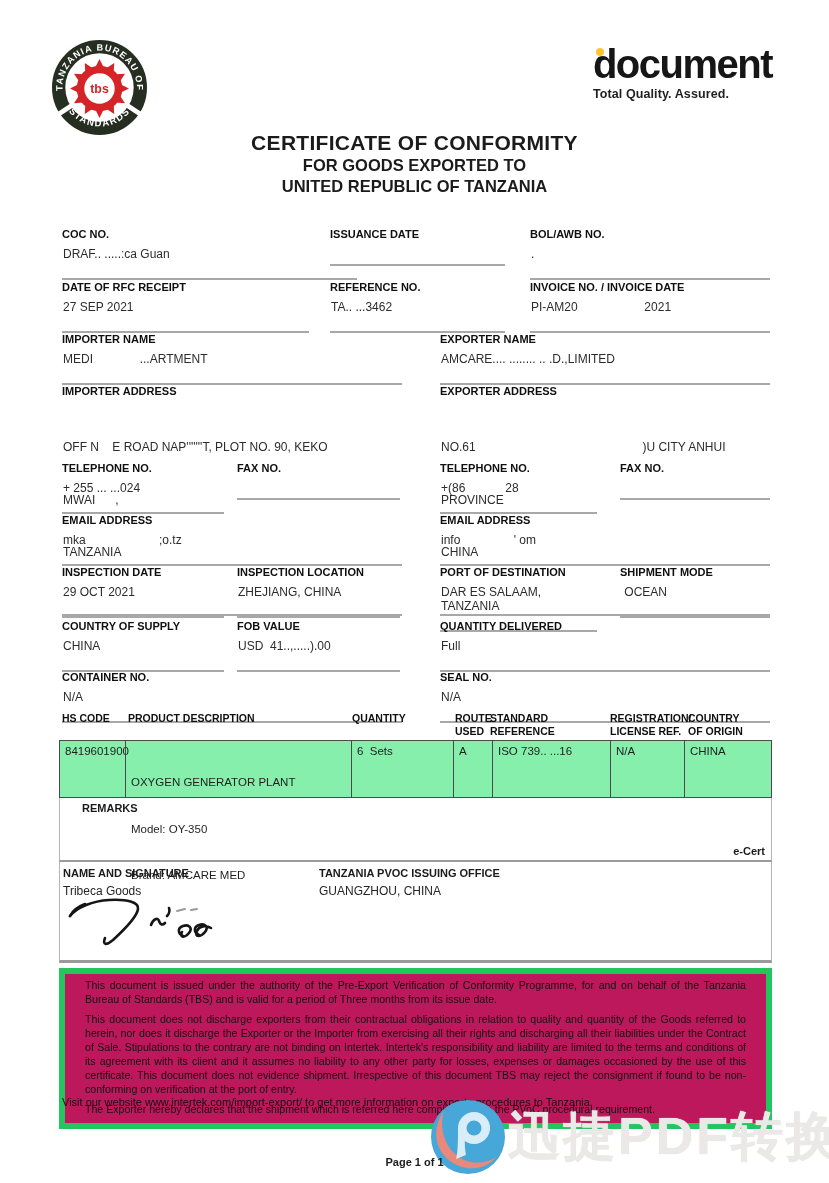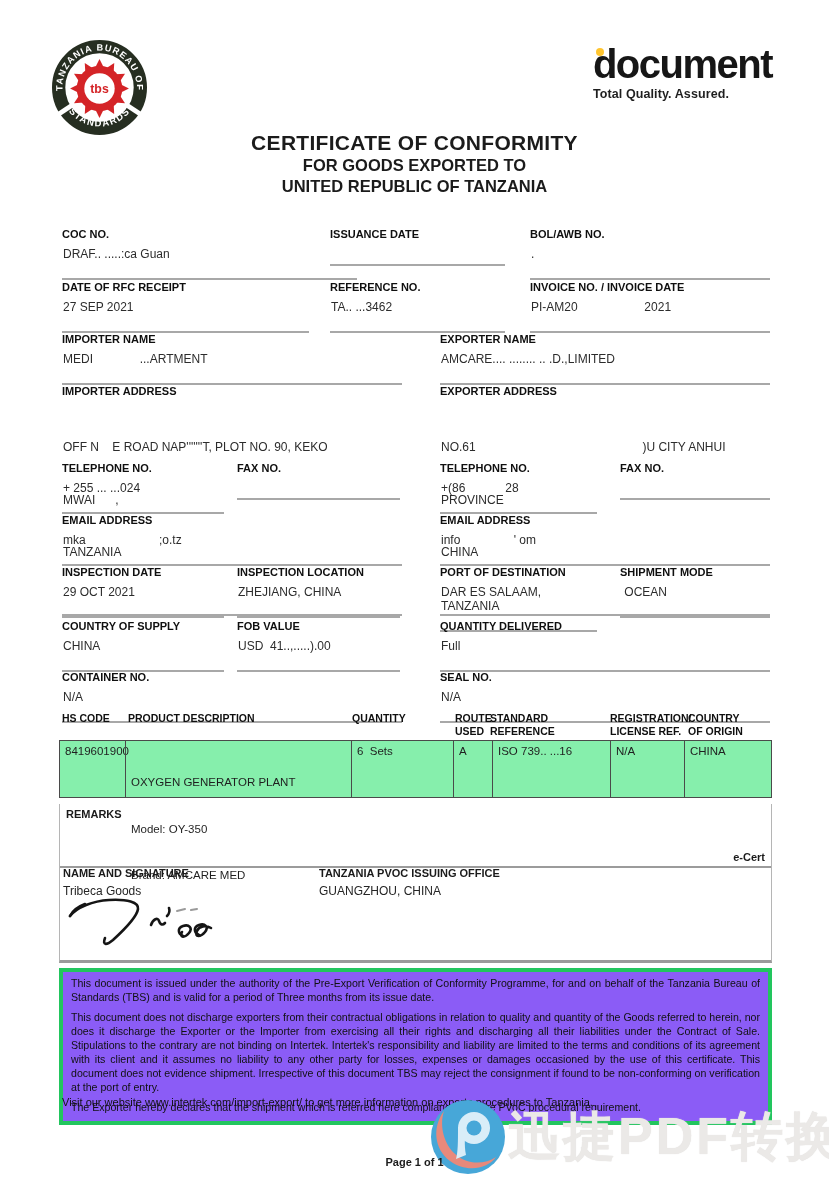--- a/index.html
+++ b/index.html
@@ -24,29 +24,29 @@
   .fvalue {
     font-size:12px; color:#2c2c2c; margin-top:7px; min-height:15px;
     padding:0 0 17px 1px; border-bottom:2px solid #a8a8a8; white-space:pre-wrap;
   }
   .fvalue.multi { line-height:17.5px; min-height:56px; }
   
   .th { position:absolute; font-size:10.5px; font-weight:bold; line-height:12.5px; color:#0f0f0f; }
   .prod-box { position:absolute; left:59px; top:740px; width:713px; height:58px; border:1px solid #4a4a4a; background:#86efac; }
   .cell { position:absolute; top:0; bottom:0; padding:3px 5px; font-size:11.5px; line-height:15.5px; color:#1f1f1f; border-left:1px solid #4a4a4a; white-space:pre-wrap; }
   .cell.first { border-left:none; }
-  .remarks-box { position:absolute; left:59px; top:798px; width:713px; height:64px; border-left:1px solid #b5b5b5; border-right:1px solid #b5b5b5; border-bottom:2px solid #9b9b9b; padding:4px 6px;margin-top:6px; }
+  .remarks-box { position:absolute; left:59px; top:798px; width:713px; height:64px; border-left:1px solid #b5b5b5; border-right:1px solid #b5b5b5; border-bottom:2px solid #9b9b9b; padding:4px 22px; }
   .remarks-box .rlabel { font-size:11px; font-weight:bold; }
   .ecert { position:absolute; right:6px; bottom:3px; font-size:11px; font-weight:bold; }
   .sig-box { position:absolute; left:59px; top:862px; width:713px; height:101px; border-left:1px solid #b5b5b5; border-right:1px solid #b5b5b5; border-bottom:3px solid #9a9a9a; }
   .sig-label { position:absolute; top:5px; font-size:11px; font-weight:bold; }
   .sig-value { position:absolute; top:22px; font-size:12px; color:#252525; }
   .sig-svg { position:absolute; left:5px; top:33px; }
   
-  .legal-box { position:absolute; left:59px; top:968px; width:713px; border:4px solid #22c55e; padding:5px 8px 6px; background:#8b5cf6; }
+  .legal-box { position:absolute; left:59px; top:968px; width:713px; border:6px solid #22c55e; padding:5px 20px 6px; background:#be185d; }
   .legal-box p { font-size:10.6px; line-height:1.32; color:#111; text-align:justify; margin-bottom:6px; }
   .legal-box p:last-child { margin-bottom:0; }
   .website { position:absolute; left:62px; top:1096px; font-size:11px; color:#111; }
   .page-label { position:absolute; left:0; top:1156px; width:829px; text-align:center; font-size:11px; font-weight:bold; color:#1c1c1c; }
   
   .wm-logo { position:absolute; left:428px; top:1097px; width:80px; height:80px; }
   .wm-text { position:absolute; left:508px; top:1102px; font-size:52px; font-weight:bold; color:#ebe9e7; letter-spacing:3px; white-space:nowrap; text-shadow:0 0 1px #dedcda; }
 </style>
 </head>
 <body>

